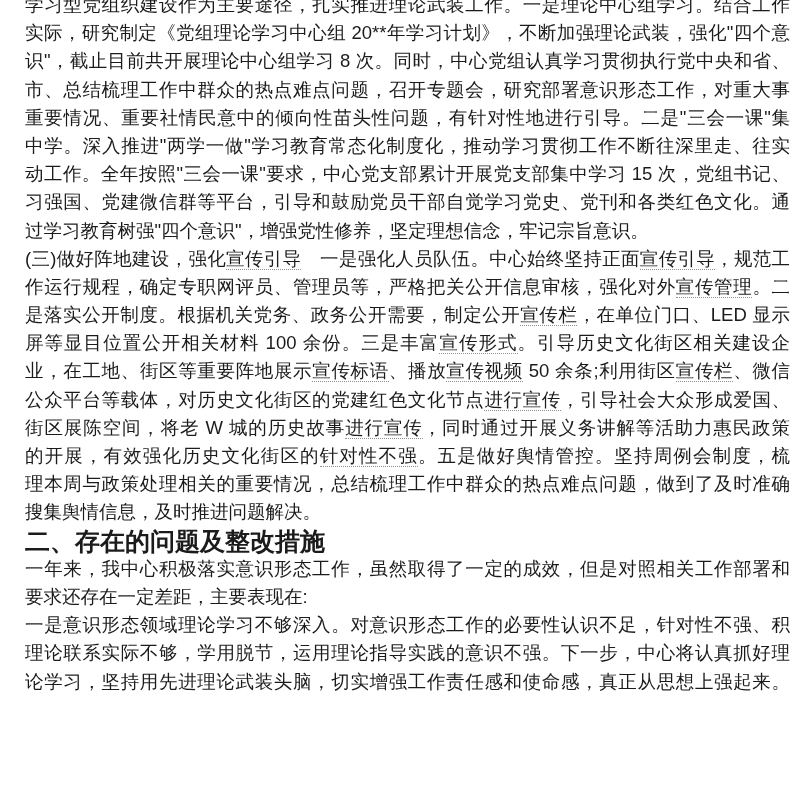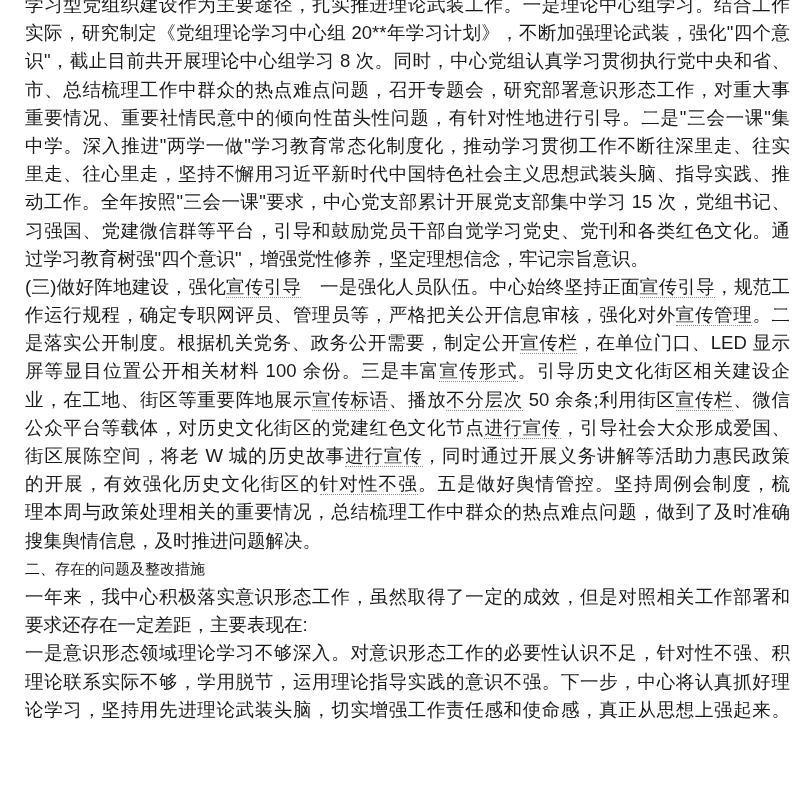--- a/index.html
+++ b/index.html
@@ -24,50 +24,49 @@
     height: 28.2px;
     text-align: left;
     white-space: normal;
     overflow: hidden;
   }
   .line.fill {
     text-align: justify;
     text-align-last: justify;
   }
   .heading .line {
-    font-weight: normal;
-    font-size: 15px;
+    font-weight: bold;
+    font-size: 25px;
   }
   .u {
     border-bottom: 1.6px dotted #8f8f8f;
     padding-bottom: 0px;
   }
 </style>
 </head>
 <body>
 
 <div class="doc">
     <div class="block">
       <div class="line fill">学习型党组织建设作为主要途径，扎实推进理论武装工作。一是理论中心组学习。结合工作</div>
       <div class="line fill">实际，研究制定《党组理论学习中心组 20**年学习计划》，不断加强理论武装，强化"四个意</div>
       <div class="line fill">识"，截止目前共开展理论中心组学习 8 次。同时，中心党组认真学习贯彻执行党中央和省、</div>
       <div class="line fill">市、总结梳理工作中群众的热点难点问题，召开专题会，研究部署意识形态工作，对重大事件、</div>
       <div class="line fill">重要情况、重要社情民意中的倾向性苗头性问题，有针对性地进行引导。二是"三会一课"集</div>
       <div class="line fill">中学。深入推进"两学一做"学习教育常态化制度化，推动学习贯彻工作不断往深里走、往实</div>
-      <div class="line fill">里走、往心里走，坚持不懈用习近平新时代中国特色社会主义思想武装头脑、指导实践、推</div>
       <div class="line fill">动工作。全年按照"三会一课"要求，中心党支部累计开展党支部集中学习 15 次，党组书记、</div>
       <div class="line fill">习强国、党建微信群等平台，引导和鼓励党员干部自觉学习党史、党刊和各类红色文化。通</div>
       <div class="line">过学习教育树强"四个意识"，增强党性修养，坚定理想信念，牢记宗旨意识。</div>
     </div>
     <div class="block">
       <div class="line fill">(三)做好阵地建设，强化<span class="u">宣传引导</span>　一是强化人员队伍。中心始终坚持正面<span class="u">宣传引导</span>，规范工</div>
       <div class="line fill">作运行规程，确定专职网评员、管理员等，严格把关公开信息审核，强化对外<span class="u">宣传管理</span>。二</div>
       <div class="line fill">是落实公开制度。根据机关党务、政务公开需要，制定公开<span class="u">宣传栏</span>，在单位门口、LED 显示</div>
       <div class="line fill">屏等显目位置公开相关材料 100 余份。三是丰富<span class="u">宣传形式</span>。引导历史文化街区相关建设企</div>
-      <div class="line fill">业，在工地、街区等重要阵地展示<span class="u">宣传标语</span>、播放<span class="u">不分层次</span> 50 余条;利用街区<span class="u">宣传栏</span>、微信</div>
+      <div class="line fill">业，在工地、街区等重要阵地展示<span class="u">宣传标语</span>、播放<span class="u">宣传视频</span> 50 余条;利用街区<span class="u">宣传栏</span>、微信</div>
       <div class="line fill">公众平台等载体，对历史文化街区的党建红色文化节点<span class="u">进行宣传</span>，引导社会大众形成爱国、</div>
       <div class="line fill">街区展陈空间，将老 W 城的历史故事<span class="u">进行宣传</span>，同时通过开展义务讲解等活助力惠民政策</div>
       <div class="line fill">的开展，有效强化历史文化街区的<span class="u">针对性不强</span>。五是做好舆情管控。坚持周例会制度，梳</div>
       <div class="line fill">理本周与政策处理相关的重要情况，总结梳理工作中群众的热点难点问题，做到了及时准确</div>
       <div class="line">搜集舆情信息，及时推进问题解决。</div>
     </div>
     <div class="block heading">
       <div class="line">二、存在的问题及整改措施</div>
     </div>
     <div class="block">

